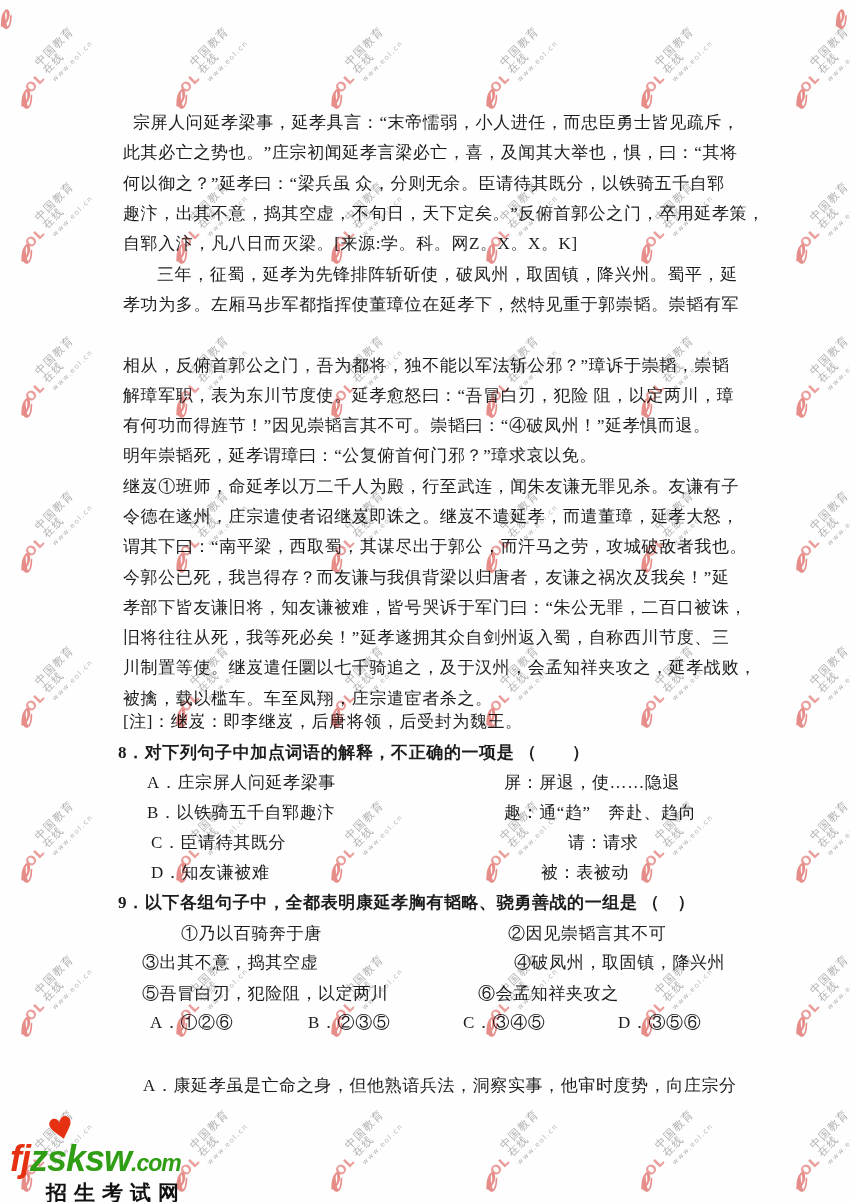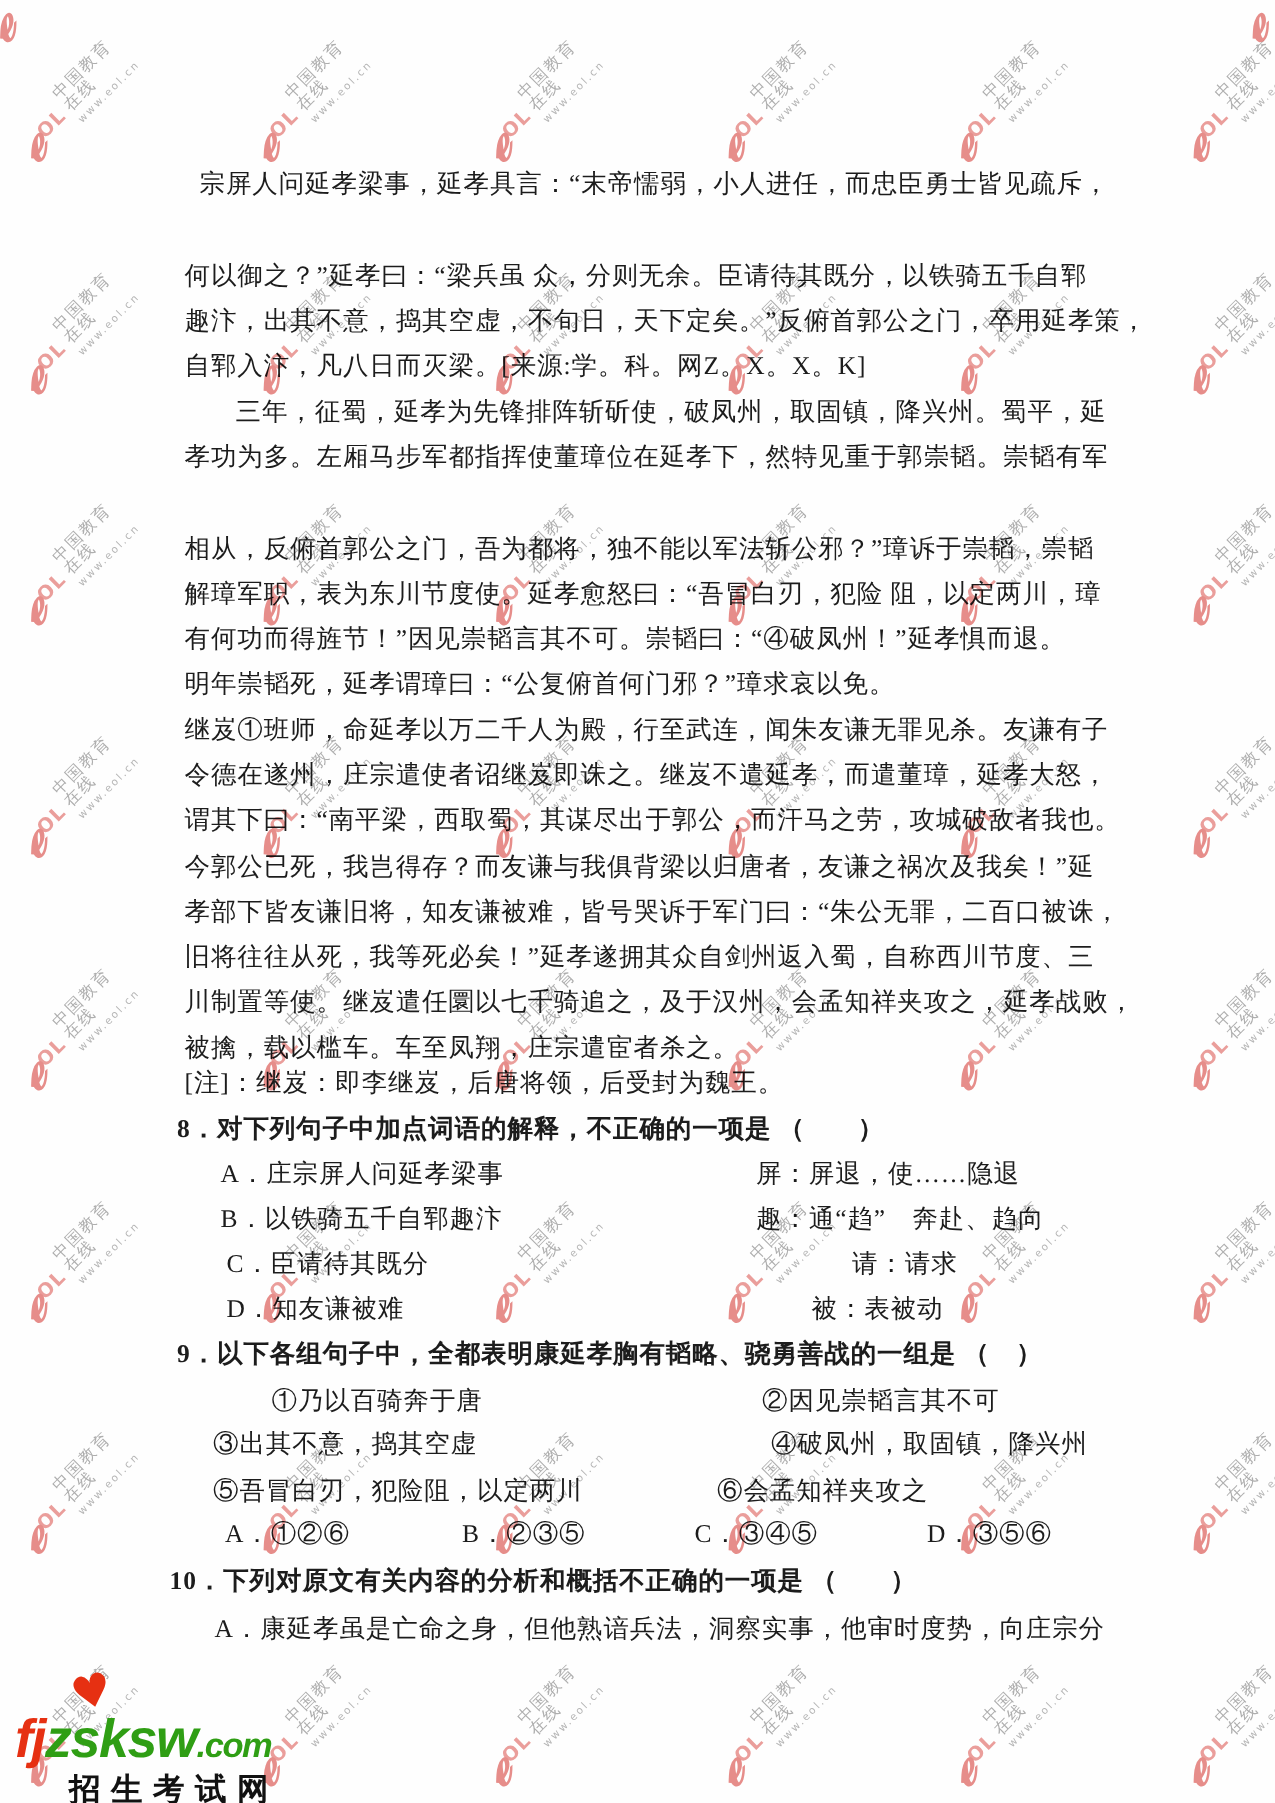--- a/index.html
+++ b/index.html
@@ -64,20 +64,21 @@
     font-weight:bold;font-size:21px;line-height:24px;color:#111;
     letter-spacing:7px;margin:-1px 0 0 36px;
   }
 </style>
 </head>
 <body>
 
 <div class="page">
   <div class="text-layer" id="text-layer">
       <div class="line" style="left: 123px; top: 113px; margin-left: 10px;">宗屏人问延孝梁事，延孝具言：“末帝懦弱，小人进任，而忠臣勇士皆见疏斥，</div>
+      <div class="line" style="left: 123px; top: 143px;">此其必亡之势也。”庄宗初闻延孝言梁必亡，喜，及闻其大举也，惧，曰：“其将</div>
       <div class="line" style="left: 123px; top: 174px;">何以御之？”延孝曰：“梁兵虽 众，分则无余。臣请待其既分，以铁骑五千自郓</div>
       <div class="line" style="left: 123px; top: 204px;">趣汴，出其不意，捣其空虚，不旬日，天下定矣。”反俯首郭公之门，卒用延孝策，</div>
       <div class="line" style="left: 123px; top: 234px;">自郓入汴，凡八日而灭梁。[来源:学。科。网Z。X。X。K]</div>
       <div class="line" style="left: 157px; top: 265px;">三年，征蜀，延孝为先锋排阵斩斫使，破凤州，取固镇，降兴州。蜀平，延</div>
       <div class="line" style="left: 123px; top: 295px;">孝功为多。左厢马步军都指挥使董璋位在延孝下，然特见重于郭崇韬。崇韬有军</div>
       <div class="line" style="left: 123px; top: 356px;">相从，反俯首郭公之门，吾为都将，独不能以军法斩公邪？”璋诉于崇韬，崇韬</div>
       <div class="line" style="left: 123px; top: 386px;">解璋军职，表为东川节度使。延孝愈怒曰：“吾冒白刃，犯险 阻，以定两川，璋</div>
       <div class="line" style="left: 123px; top: 416px;">有何功而得旌节！”因见崇韬言其不可。崇韬曰：“④破凤州！”延孝惧而退。</div>
       <div class="line" style="left: 123px; top: 446px;">明年崇韬死，延孝谓璋曰：“公复俯首何门邪？”璋求哀以免。</div>
       <div class="line" style="left: 123px; top: 477px;">继岌①班师，命延孝以万二千人为殿，行至武连，闻朱友谦无罪见杀。友谦有子</div>
@@ -102,21 +103,20 @@
       <div class="line" style="left: 138px; top: 924px; margin-left: 43px;">①乃以百骑奔于唐</div>
       <div class="line" style="left: 508px; top: 924px;">②因见崇韬言其不可</div>
       <div class="line" style="left: 142px; top: 953px;">③出其不意，捣其空虚</div>
       <div class="line" style="left: 514px; top: 953px;">④破凤州，取固镇，降兴州</div>
       <div class="line" style="left: 142px; top: 984px;">⑤吾冒白刃，犯险阻，以定两川</div>
       <div class="line" style="left: 478px; top: 984px;">⑥会孟知祥夹攻之</div>
       <div class="line" style="left: 150px; top: 1013px;">A．①②⑥</div>
       <div class="line" style="left: 308px; top: 1013px;">B．②③⑤</div>
       <div class="line" style="left: 463px; top: 1013px;">C．③④⑤</div>
       <div class="line" style="left: 618px; top: 1013px;">D．③⑤⑥</div>
-      <div class="line bold" style="left: 113px; top: 1044px;">10．下列对原文有关内容的分析和概括不正确的一项是 （　　）</div>
       <div class="line" style="left: 143px; top: 1076px;">A．康延孝虽是亡命之身，但他熟谙兵法，洞察实事，他审时度势，向庄宗分</div>
     </div>
   <div class="wm-layer" id="wm-layer">
       <div class="wm" style="left: 30px; top: 97px;">
         <div class="wm-inner">
           <span class="wm-e">ℯ</span>
           <span class="wm-ol">OL</span>
           <span class="wm-txt">
             <span class="wm-brand">中国教育在线</span>
             <span class="wm-url">www.eol.cn</span>

